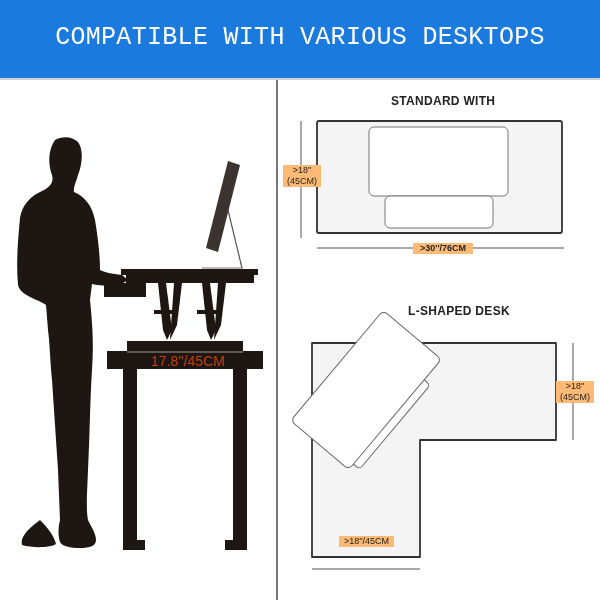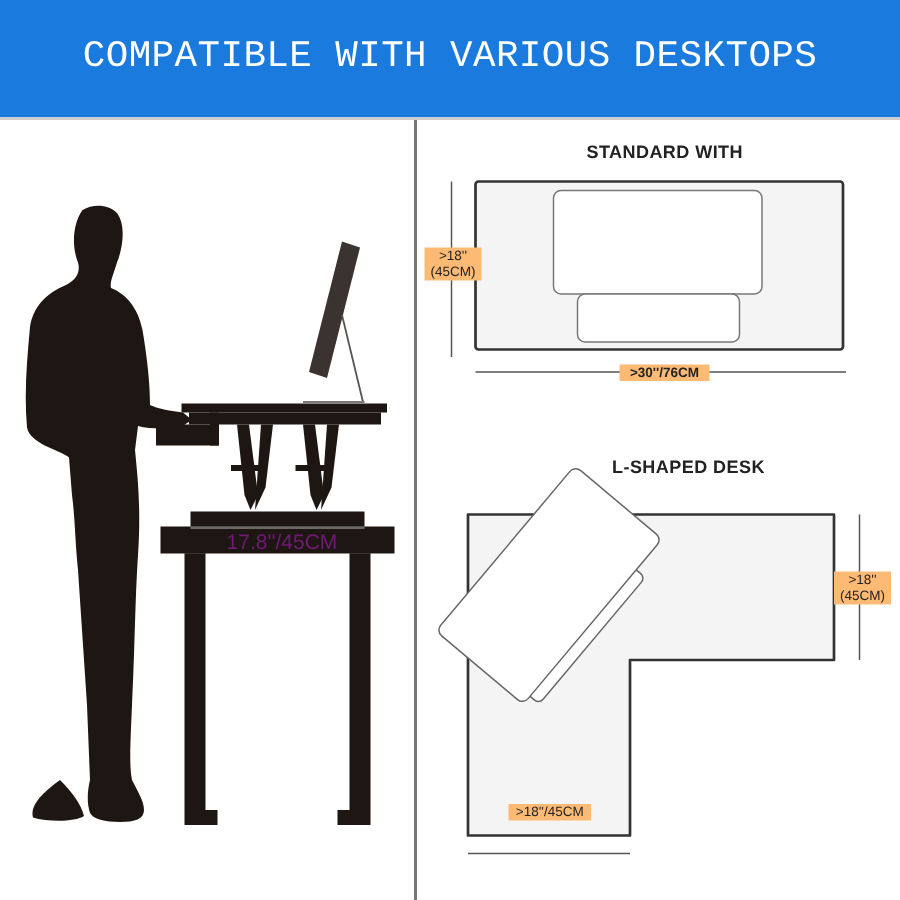--- a/index.html
+++ b/index.html
@@ -61,21 +61,21 @@
 
   <g fill="#1e1613">
     <rect x="107" y="351" width="156" height="18"></rect>
     <path d="M123 369 L137 369 L137 540 L145 540 L145 550 L123 550 Z"></path>
     <path d="M233 369 L247 369 L247 550 L225 550 L225 540 L233 540 Z"></path>
     <path d="M123 369 C125 362 130 358 137 358 L137 369 Z"></path>
     <path d="M247 369 C245 362 240 358 233 358 L233 369 Z"></path>
   </g>
   <line x1="127" y1="352" x2="243" y2="352" stroke="#bbb" stroke-width="0.8"></line>
 </svg>
-<div class="dim-text" style="left:138px; top:353px; width:100px; font-size:14px; line-height:16px; color:#701a75; background:transparent;">17.8''/45CM</div>
+<div class="dim-text" style="left:138px; top:353px; width:100px; font-size:14px; line-height:16px; color:#c2410c; background:transparent;">17.8''/45CM</div>
 
 <div class="section-title" style="left:391px; top:94px;">STANDARD WITH</div>
 <svg width="600" height="600" viewBox="0 0 600 600">
   <rect x="317" y="121" width="245" height="112" rx="2" fill="#f4f4f4" stroke="#333" stroke-width="1.8"></rect>
   <rect x="369" y="127" width="139" height="69" rx="5" fill="#fff" stroke="#777" stroke-width="1"></rect>
   <rect x="385" y="196" width="108" height="32" rx="5" fill="#fff" stroke="#777" stroke-width="1"></rect>
   <line x1="301" y1="121" x2="301" y2="238" stroke="#555" stroke-width="1"></line>
   <line x1="317" y1="248" x2="564" y2="248" stroke="#555" stroke-width="1"></line>
 </svg>
 <div class="dim-text" style="left:283px; top:165px; width:38px;">

